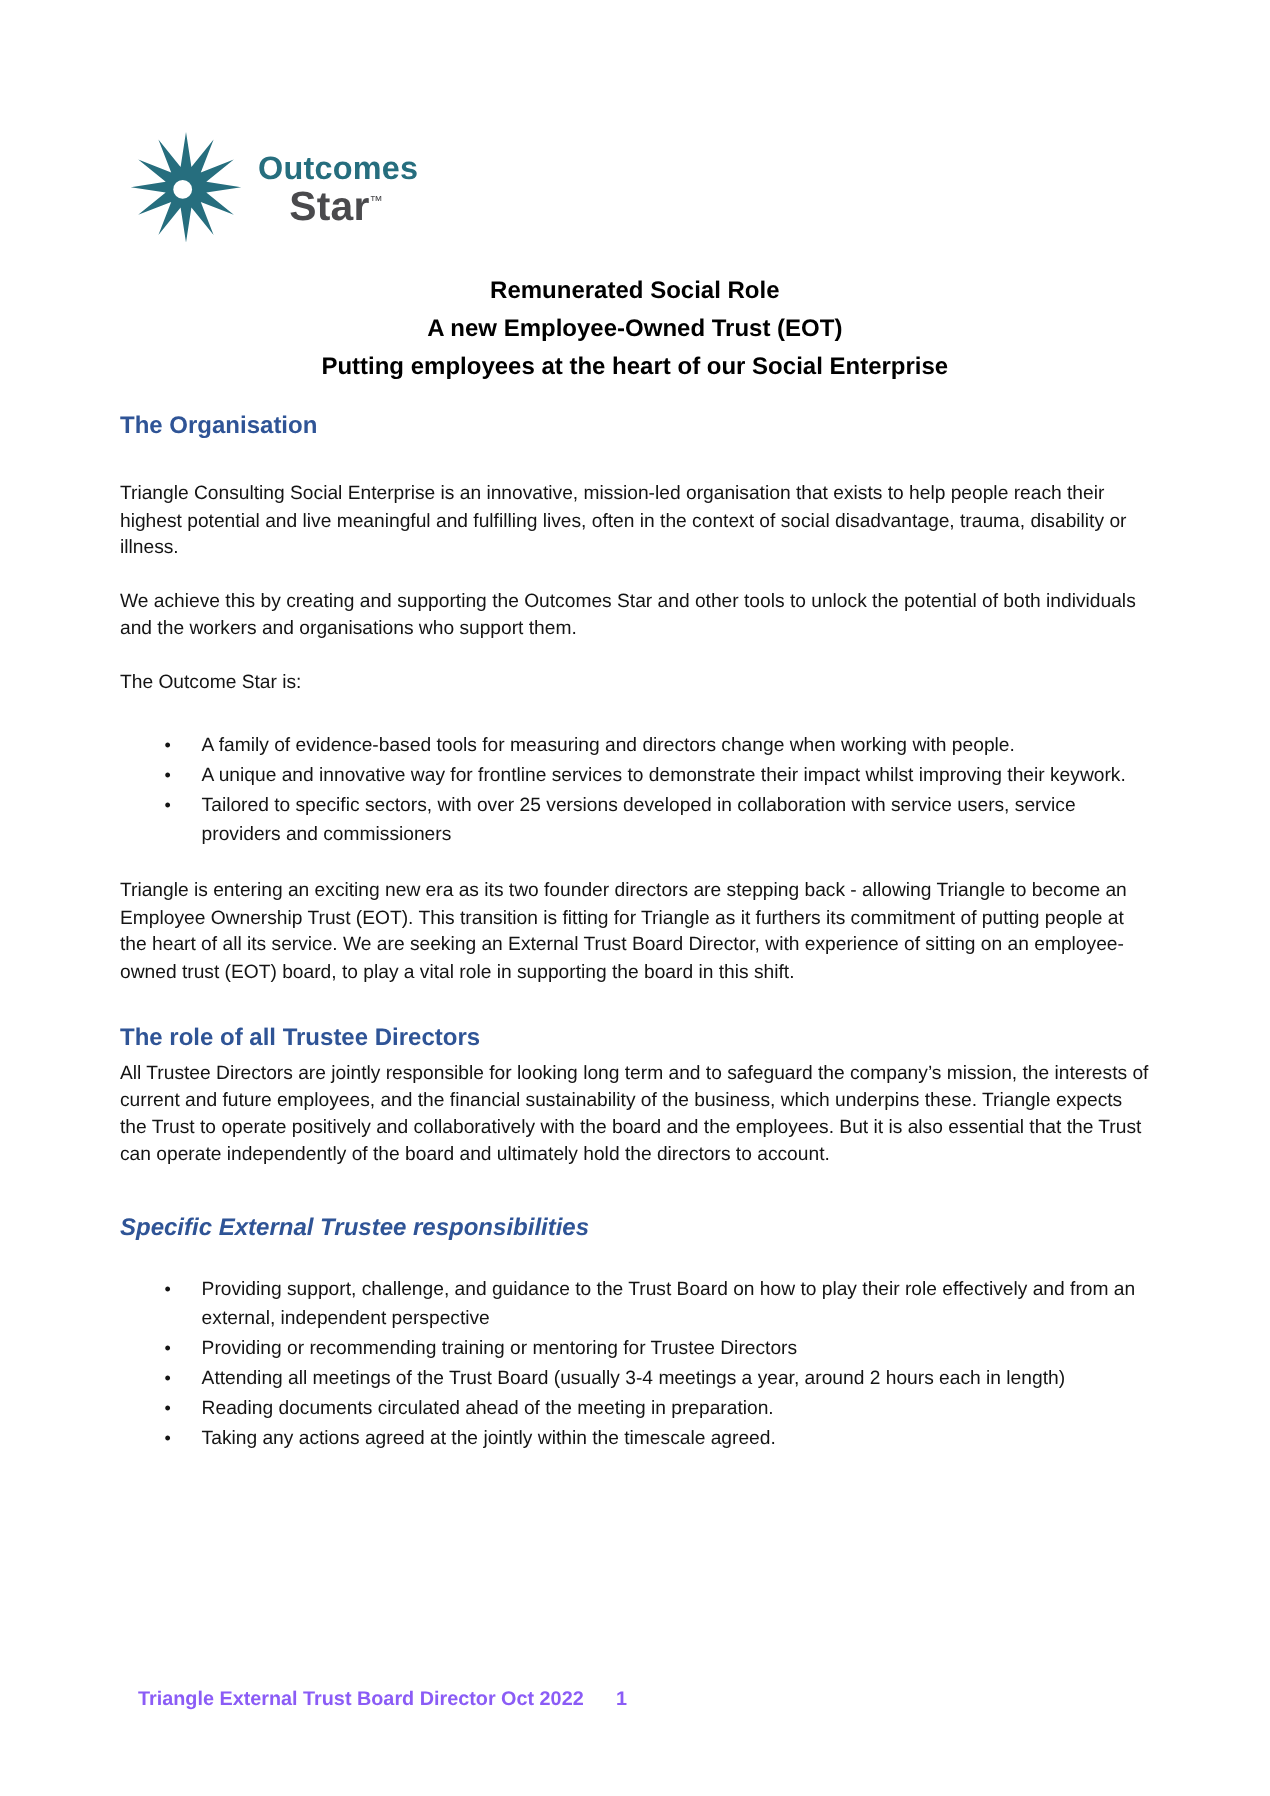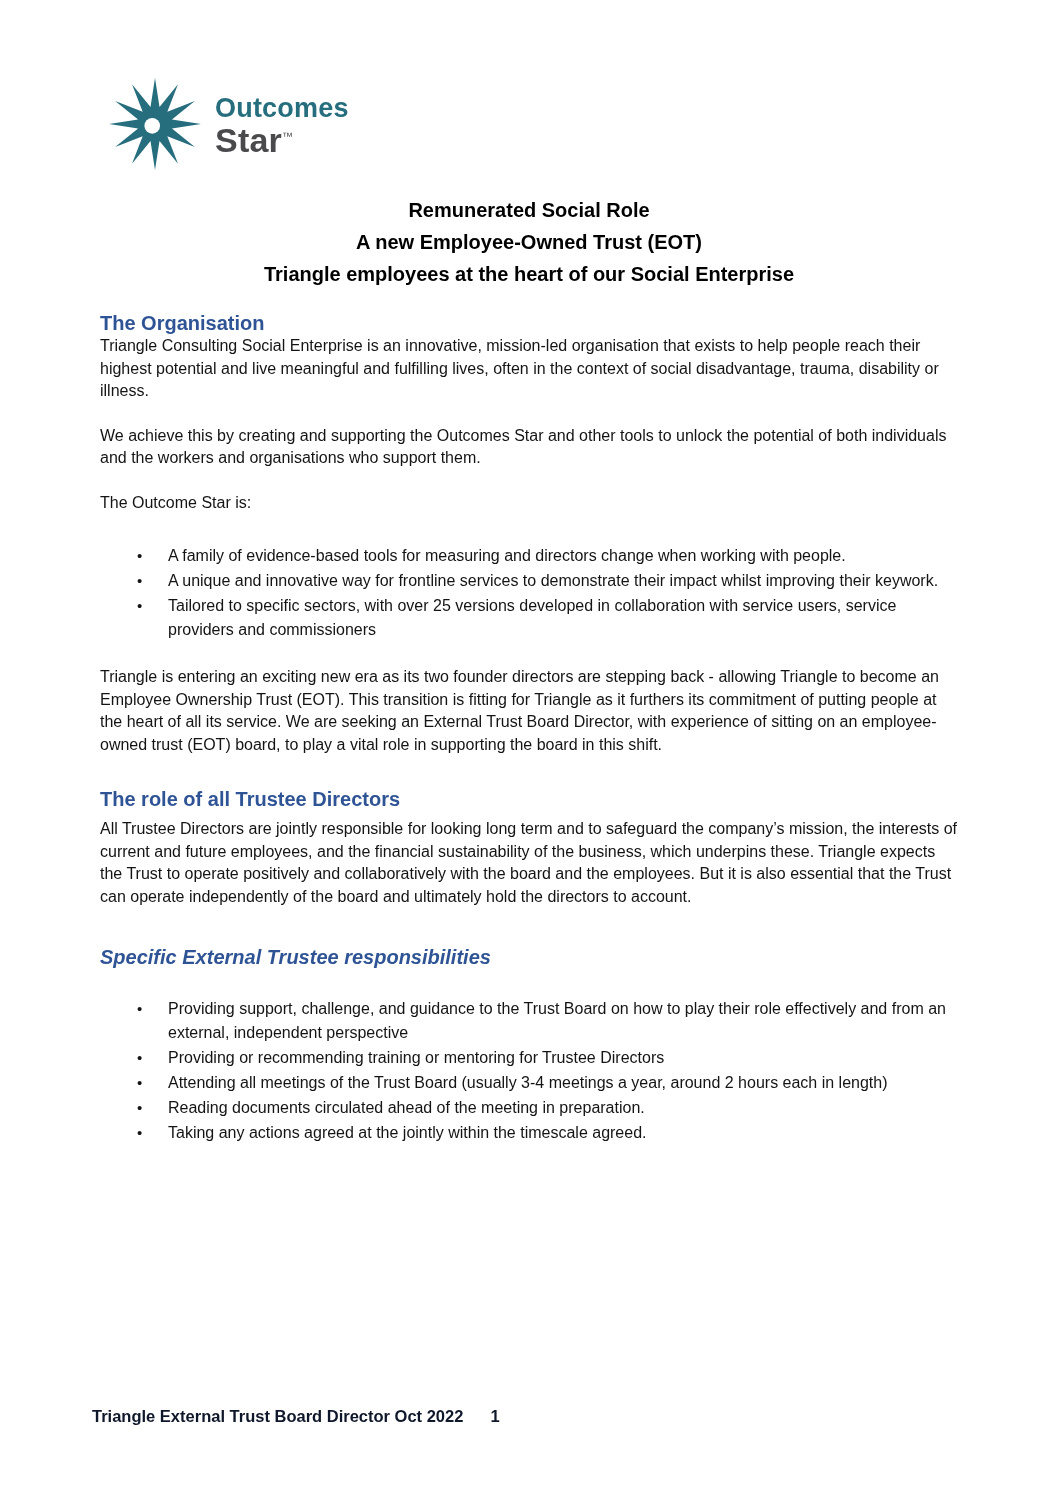--- a/index.html
+++ b/index.html
@@ -9,27 +9,27 @@
     width:1058px; height:1497px;
     background:#ffffff;
     font-family:"Liberation Sans", sans-serif;
     color:#141414;
     overflow:hidden;
   }
 
   
   .logos {
     display:flex; justify-content:space-between; align-items:flex-start;
-    padding:78px 173px 0 105px;
+    padding:110px 173px 0 105px;
   }
   .os-logo { display:flex; align-items:center; gap:10px; }
   .os-star-svg { width:100px; height:92px; flex:0 0 auto; }
   .os-text { line-height:1; padding-top:4px; }
   .os-word1 { font-size:27px; font-weight:600; color:#266E7E; letter-spacing:0.2px; }
-  .os-word2 { font-size:34px; font-weight:600; color:#4a4a4d; letter-spacing:0.2px; margin-top:1px; }
+  .os-word2 { font-size:34px; font-weight:600; color:#4a4a4d; letter-spacing:0.2px; margin-top:1px;margin-left:26px; }
   .os-word2 sup { font-size:11px; font-weight:400; color:#4a4a4d; vertical-align:super; }
 
   .tri-logo { display:flex; align-items:center; gap:15px; margin-top:8px; }
   .tri-svg { width:64px; height:64px; flex:0 0 auto; }
   .tri-text { font-size:31px; font-weight:400; color:#5a5e62; letter-spacing:0.5px; }
 
   
   .doc-title {
     margin-top:24px;
     text-align:center;
@@ -38,43 +38,43 @@
   }
 
   
   .content { padding:0 100px; font-size:16px; line-height:22.5px; }
   .content p { margin:0 0 22px 0; }
   .content p.tight { margin-bottom:0; }
 
   h2 {
     font-size:20px; font-weight:700; color:#2F5496; line-height:23px;
   }
-  h2.h-org  { margin-top:22px; }
+  h2.h-org  { margin-top:22px; margin-bottom:34px; }
   h2.h-role { margin-top:32px; margin-bottom:7px; }
   h2.h-spec { margin-top:38px; margin-bottom:10px;font-style:italic; }
 
   ul.doc-list { list-style:none; margin:30px 0 0 0; }
   ul.doc-list.second { margin-top:28px; }
   ul.doc-list li {
     position:relative;
     padding-left:68px;
     line-height:24px;
     margin-bottom:1px;
   }
   ul.doc-list li::before {
     content:"\2022";
     position:absolute; left:37px; top:0;
     font-size:15px; line-height:24px; color:#141414;
   }
   .after-list { margin-top:24px !important; }
 
   
   .doc-footer {
-    position:absolute; left:92px; top:1407px;
-    font-size:16.5px; font-weight:700; color:#0f172a;
+    position:absolute; left:115px; top:1407px;
+    font-size:16.5px; font-weight:700; color:#8b5cf6;
   }
   .doc-footer .pagenum { margin-left:27px; }
 </style>
 </head>
 <body>
 
 <div class="page">
 
   <header class="logos">
     <div class="os-logo">
@@ -86,21 +86,21 @@
         <div class="os-word1">Outcomes</div>
         <div class="os-word2"><span>Star</span><sup>™</sup></div>
       </div>
     </div>
 
   </header>
 
   <div class="doc-title">
     <div>Remunerated Social Role</div>
     <div>A new Employee-Owned Trust (EOT)</div>
-    <div>Triangle employees at the heart of our Social Enterprise</div>
+    <div>Putting employees at the heart of our Social Enterprise</div>
   </div>
 
   <main class="content">
 
     <h2 class="h-org">The Organisation</h2>
     <p>Triangle Consulting Social Enterprise is an innovative, mission-led organisation that exists to help people reach their highest potential and live meaningful and fulfilling lives, often in the context of social disadvantage, trauma, disability or illness.</p>
     <p>We achieve this by creating and supporting the Outcomes Star and other tools to unlock the potential of both individuals and the workers and organisations who support them.</p>
     <p class="tight">The Outcome Star is:</p>
 
     <ul class="doc-list">

